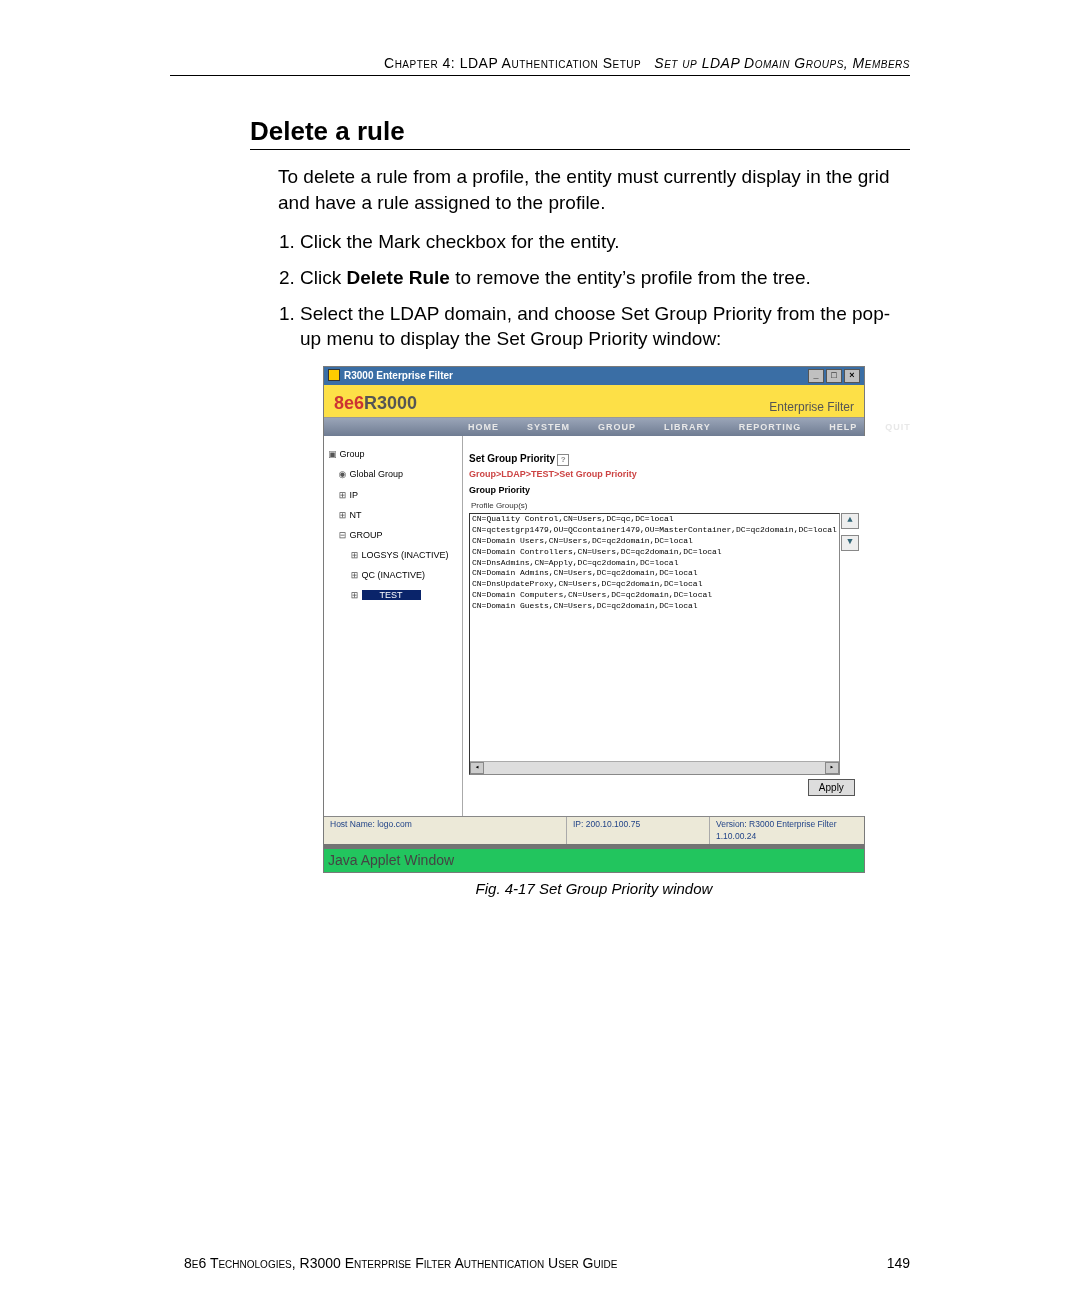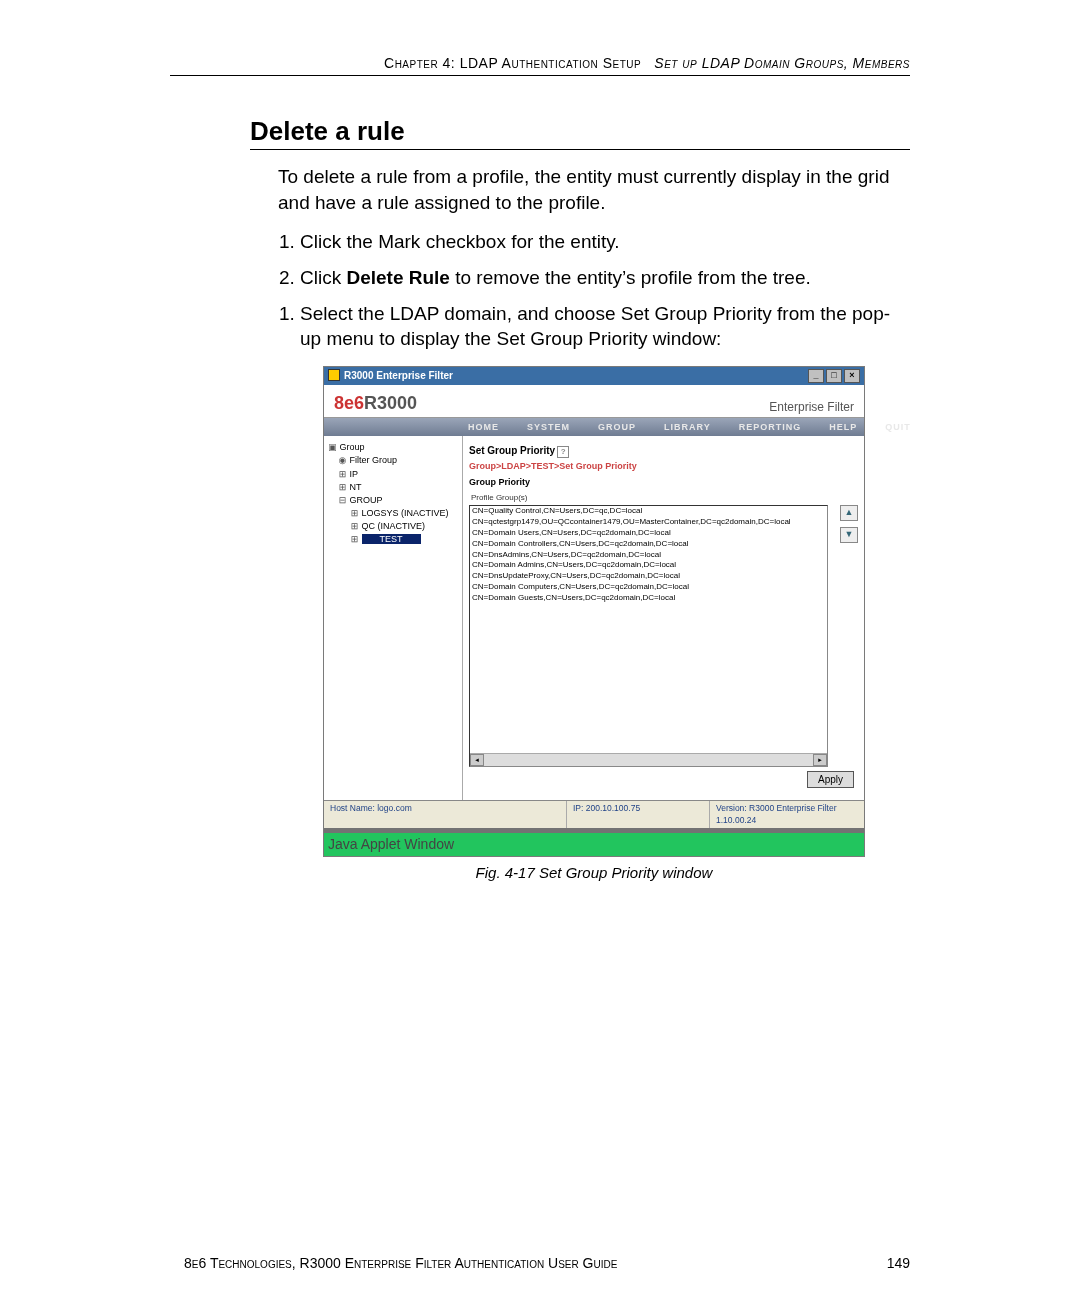--- a/index.html
+++ b/index.html
@@ -85,21 +85,21 @@
     justify-content: space-between;
     padding: 2px 4px;
     font-size: 10px;
     font-weight: bold;
   }
   .titlebar .title-left { display:flex; align-items:flex-start; gap:4px;}
   .win-icon{width:10px;height:10px;background:#ffcc00;border:1px solid #333;}
   .win-controls { display:flex; gap:2px;}
   .win-btn{width:14px;height:12px;background:#c0c0c0;border:1px solid #555;color:#000;font-size:9px;line-height:10px;text-align:center;}
   .brand-strip{
-    background:#ffffff;
+    background:#fde047;
     padding:6px 10px 2px 10px;
     display:flex;
     justify-content:space-between;
     align-items:flex-end;
     border-bottom:1px solid #999;
   }
   .brand-logo{font-size:18px;font-weight:bold;color:#555;}
   .brand-logo .red{color:#c33;}
   .brand-right{font-size:12px;color:#555;}
   .menu-strip{
@@ -113,32 +113,32 @@
   .content-row{display:flex;background:#fff;}
   .tree-pane{
     flex:0 0 130px;
     border-right:1px solid #aaa;
     padding:4px 4px;
     font-size:9px;
     color:#000;
     background:#fff;
     min-height:350px;
   }
-  .tree-pane .node{white-space:nowrap;margin:1px 0;}
+  .tree-pane .node{white-space:nowrap;margin:8px 0;}
   .tree-pane .lvl1{margin-left:10px;}
   .tree-pane .lvl2{margin-left:22px;}
   .tree-pane .sel{background:#0a246a;color:#fff;padding:0 18px;}
   .tree-icon{display:inline-block;width:9px;text-align:center;color:#555;}
-  .right-pane{flex:1;padding:8px 6px;background:#fff;position:relative;}
+  .right-pane{flex:1;padding:16px 6px;background:#fff;position:relative;}
   .panel-title{font-weight:bold;font-size:10px;}
   .panel-title .help{display:inline-block;width:10px;height:10px;border:1px solid #888;font-size:8px;text-align:center;line-height:10px;margin-left:2px;color:#888;}
   .breadcrumb{color:#c44;font-weight:bold;font-size:9px;margin:2px 0 4px 0;}
   .sub-label{font-weight:bold;font-size:9px;margin-bottom:2px;}
   .mini-label{font-size:8px;color:#333;margin:4px 0 2px 2px;}
-  .list-wrap{display:flex;gap:12px;}
+  .list-wrap{display:flex;gap:1px;font-family:Liberation Mono, monospace;}
   .listbox{
     flex:1;
     border:1px inset #888;
     background:#fff;
     height:260px;
     overflow:hidden;
     font-size:8px;
     position:relative;
   }
   .listbox .row{padding:0 2px;white-space:nowrap;}
@@ -209,21 +209,21 @@
         <div class="menu-item">GROUP</div>
         <div class="menu-item">LIBRARY</div>
         <div class="menu-item">REPORTING</div>
         <div class="menu-item">HELP</div>
         <div class="menu-item">QUIT</div>
       </div>
 
       <div class="content-row">
         <div class="tree-pane">
           <div class="node"><span class="tree-icon">▣</span> <span>Group</span></div>
-          <div class="node lvl1"><span class="tree-icon">◉</span> <span>Filter Group</span></div>
+          <div class="node lvl1"><span class="tree-icon">◉</span> <span>Global Group</span></div>
           <div class="node lvl1"><span class="tree-icon">⊞</span> <span>IP</span></div>
           <div class="node lvl1"><span class="tree-icon">⊞</span> <span>NT</span></div>
           <div class="node lvl1"><span class="tree-icon">⊟</span> <span>GROUP</span></div>
           <div class="node lvl2"><span class="tree-icon">⊞</span> <span>LOGSYS (INACTIVE)</span></div>
           <div class="node lvl2"><span class="tree-icon">⊞</span> <span>QC (INACTIVE)</span></div>
           <div class="node lvl2"><span class="tree-icon">⊞</span> <span class="sel">TEST</span></div>
         </div>
 
         <div class="right-pane">
           <div class="panel-title">
@@ -231,21 +231,21 @@
           </div>
           <div class="breadcrumb">Group&gt;LDAP&gt;TEST&gt;Set Group Priority</div>
           <div class="sub-label">Group Priority</div>
           <div class="mini-label">Profile Group(s)</div>
           <div class="list-wrap">
             <div class="listbox">
               <div class="row">CN=Quality Control,CN=Users,DC=qc,DC=local</div>
               <div class="row">CN=qctestgrp1479,OU=QCcontainer1479,OU=MasterContainer,DC=qc2domain,DC=local</div>
               <div class="row">CN=Domain Users,CN=Users,DC=qc2domain,DC=local</div>
               <div class="row">CN=Domain Controllers,CN=Users,DC=qc2domain,DC=local</div>
-              <div class="row">CN=DnsAdmins,CN=Users,DC=qc2domain,DC=local</div>
+              <div class="row">CN=DnsAdmins,CN=Apply,DC=qc2domain,DC=local</div>
               <div class="row">CN=Domain Admins,CN=Users,DC=qc2domain,DC=local</div>
               <div class="row">CN=DnsUpdateProxy,CN=Users,DC=qc2domain,DC=local</div>
               <div class="row">CN=Domain Computers,CN=Users,DC=qc2domain,DC=local</div>
               <div class="row">CN=Domain Guests,CN=Users,DC=qc2domain,DC=local</div>
               <div class="list-scroll-h">
                 <span class="sbtn">◂</span>
                 <span class="sbtn">▸</span>
               </div>
             </div>
             <div class="side-btns">

